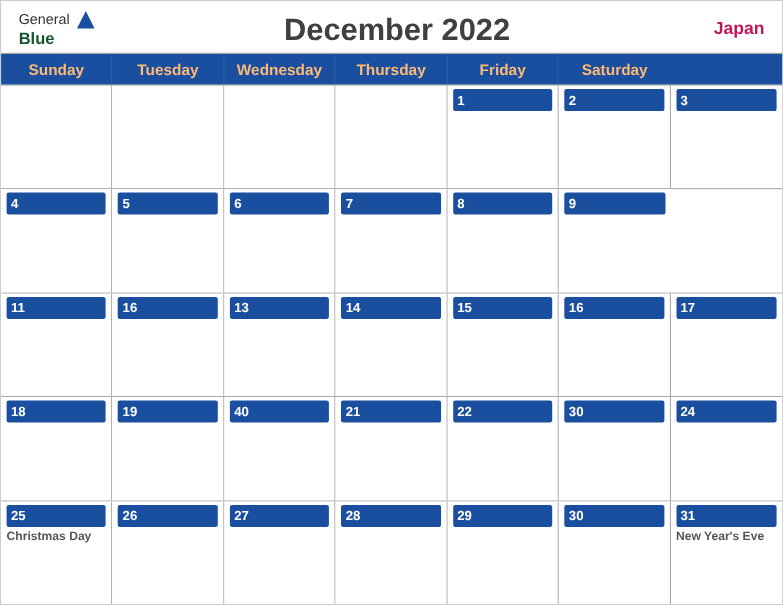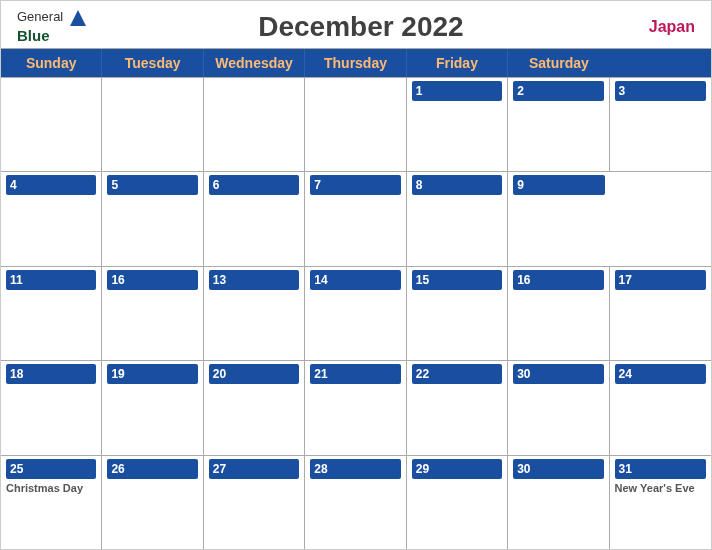--- a/index.html
+++ b/index.html
@@ -202,21 +202,21 @@
       </div>
 
       <div class="week-row">
         <div class="day-cell">
           <span class="day-number-bg">18</span>
         </div>
         <div class="day-cell">
           <span class="day-number-bg">19</span>
         </div>
         <div class="day-cell">
-          <span class="day-number-bg">20</span>
+          <span class="day-number-bg">40</span>
         </div>
         <div class="day-cell">
           <span class="day-number-bg">21</span>
         </div>
         <div class="day-cell">
           <span class="day-number-bg">22</span>
         </div>
         <div class="day-cell">
           <span class="day-number-bg">30</span>
         </div>

